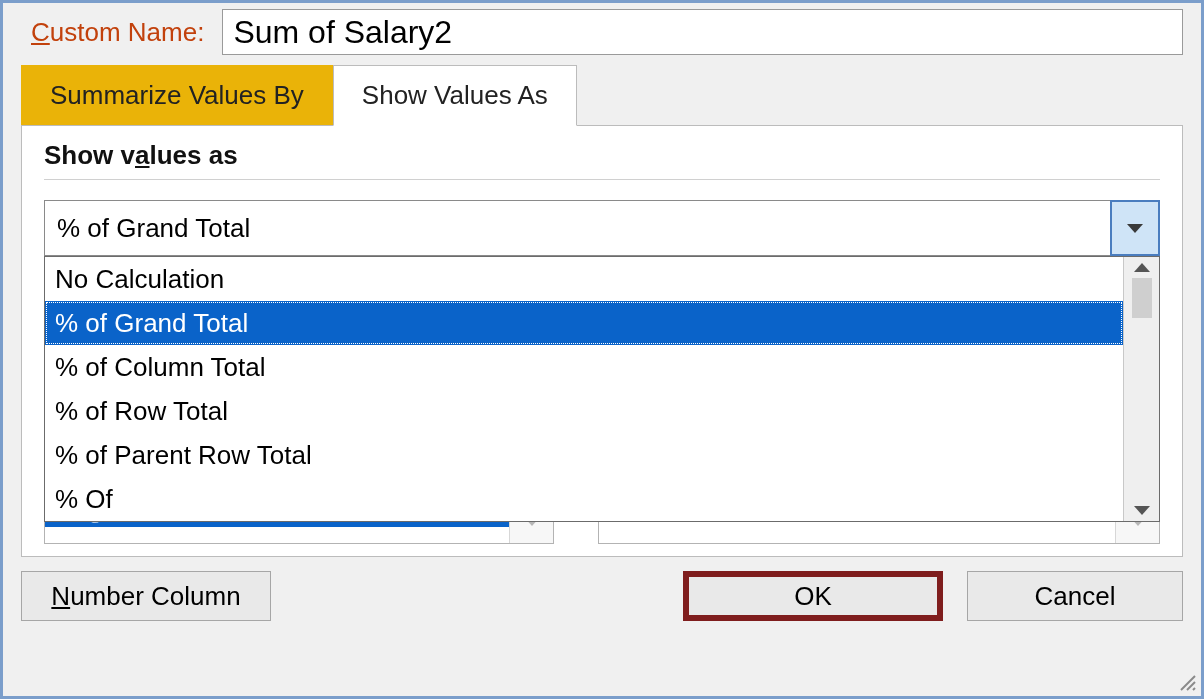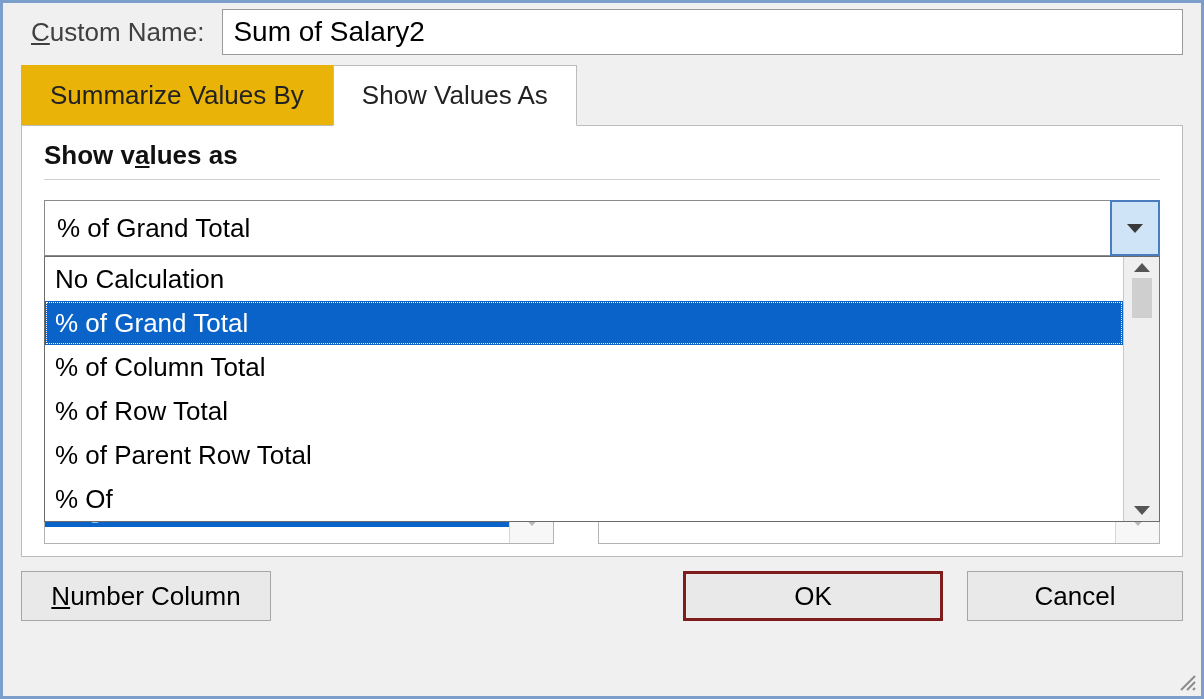--- a/index.html
+++ b/index.html
@@ -18,29 +18,29 @@
     overflow: hidden;
   }
   .top-row {
     display: flex;
     align-items: center;
     padding: 6px 18px 10px 28px;
     gap: 18px;
   }
   .label-custom {
     font-size: 26px;
-    color: #404040;
+    color: #c2410c;
   }
   .label-custom .ul { text-decoration: underline; }
   .custom-input {
     flex: 1;
     height: 46px;
     border: 1px solid #9a9a9a;
     background: #fff;
-    font-size: 28px;
+    font-size: 32px;
     padding: 0 10px;
     outline: none;
   }
   .tab-area {
     margin: 0 18px;
     position: relative;
   }
   .tab-row {
     display: flex;
     border-bottom: none;
@@ -228,21 +228,21 @@
     cursor: pointer;
     display: flex;
     align-items: center;
     justify-content: center;
   }
   .btn-number { width: 250px; }
   .btn .ul { text-decoration: underline; }
   .spacer-flex { flex: 1; }
   .btn-ok {
     width: 260px;
-    border: 3px solid #7f1d1d;
+    border: 6px solid #7f1d1d;
     background: #e9e9e9;
   }
   .btn-cancel {
     width: 216px;
   }
   .resize-grip {
     position: absolute;
     right: 4px;
     bottom: 4px;
     width: 22px;

